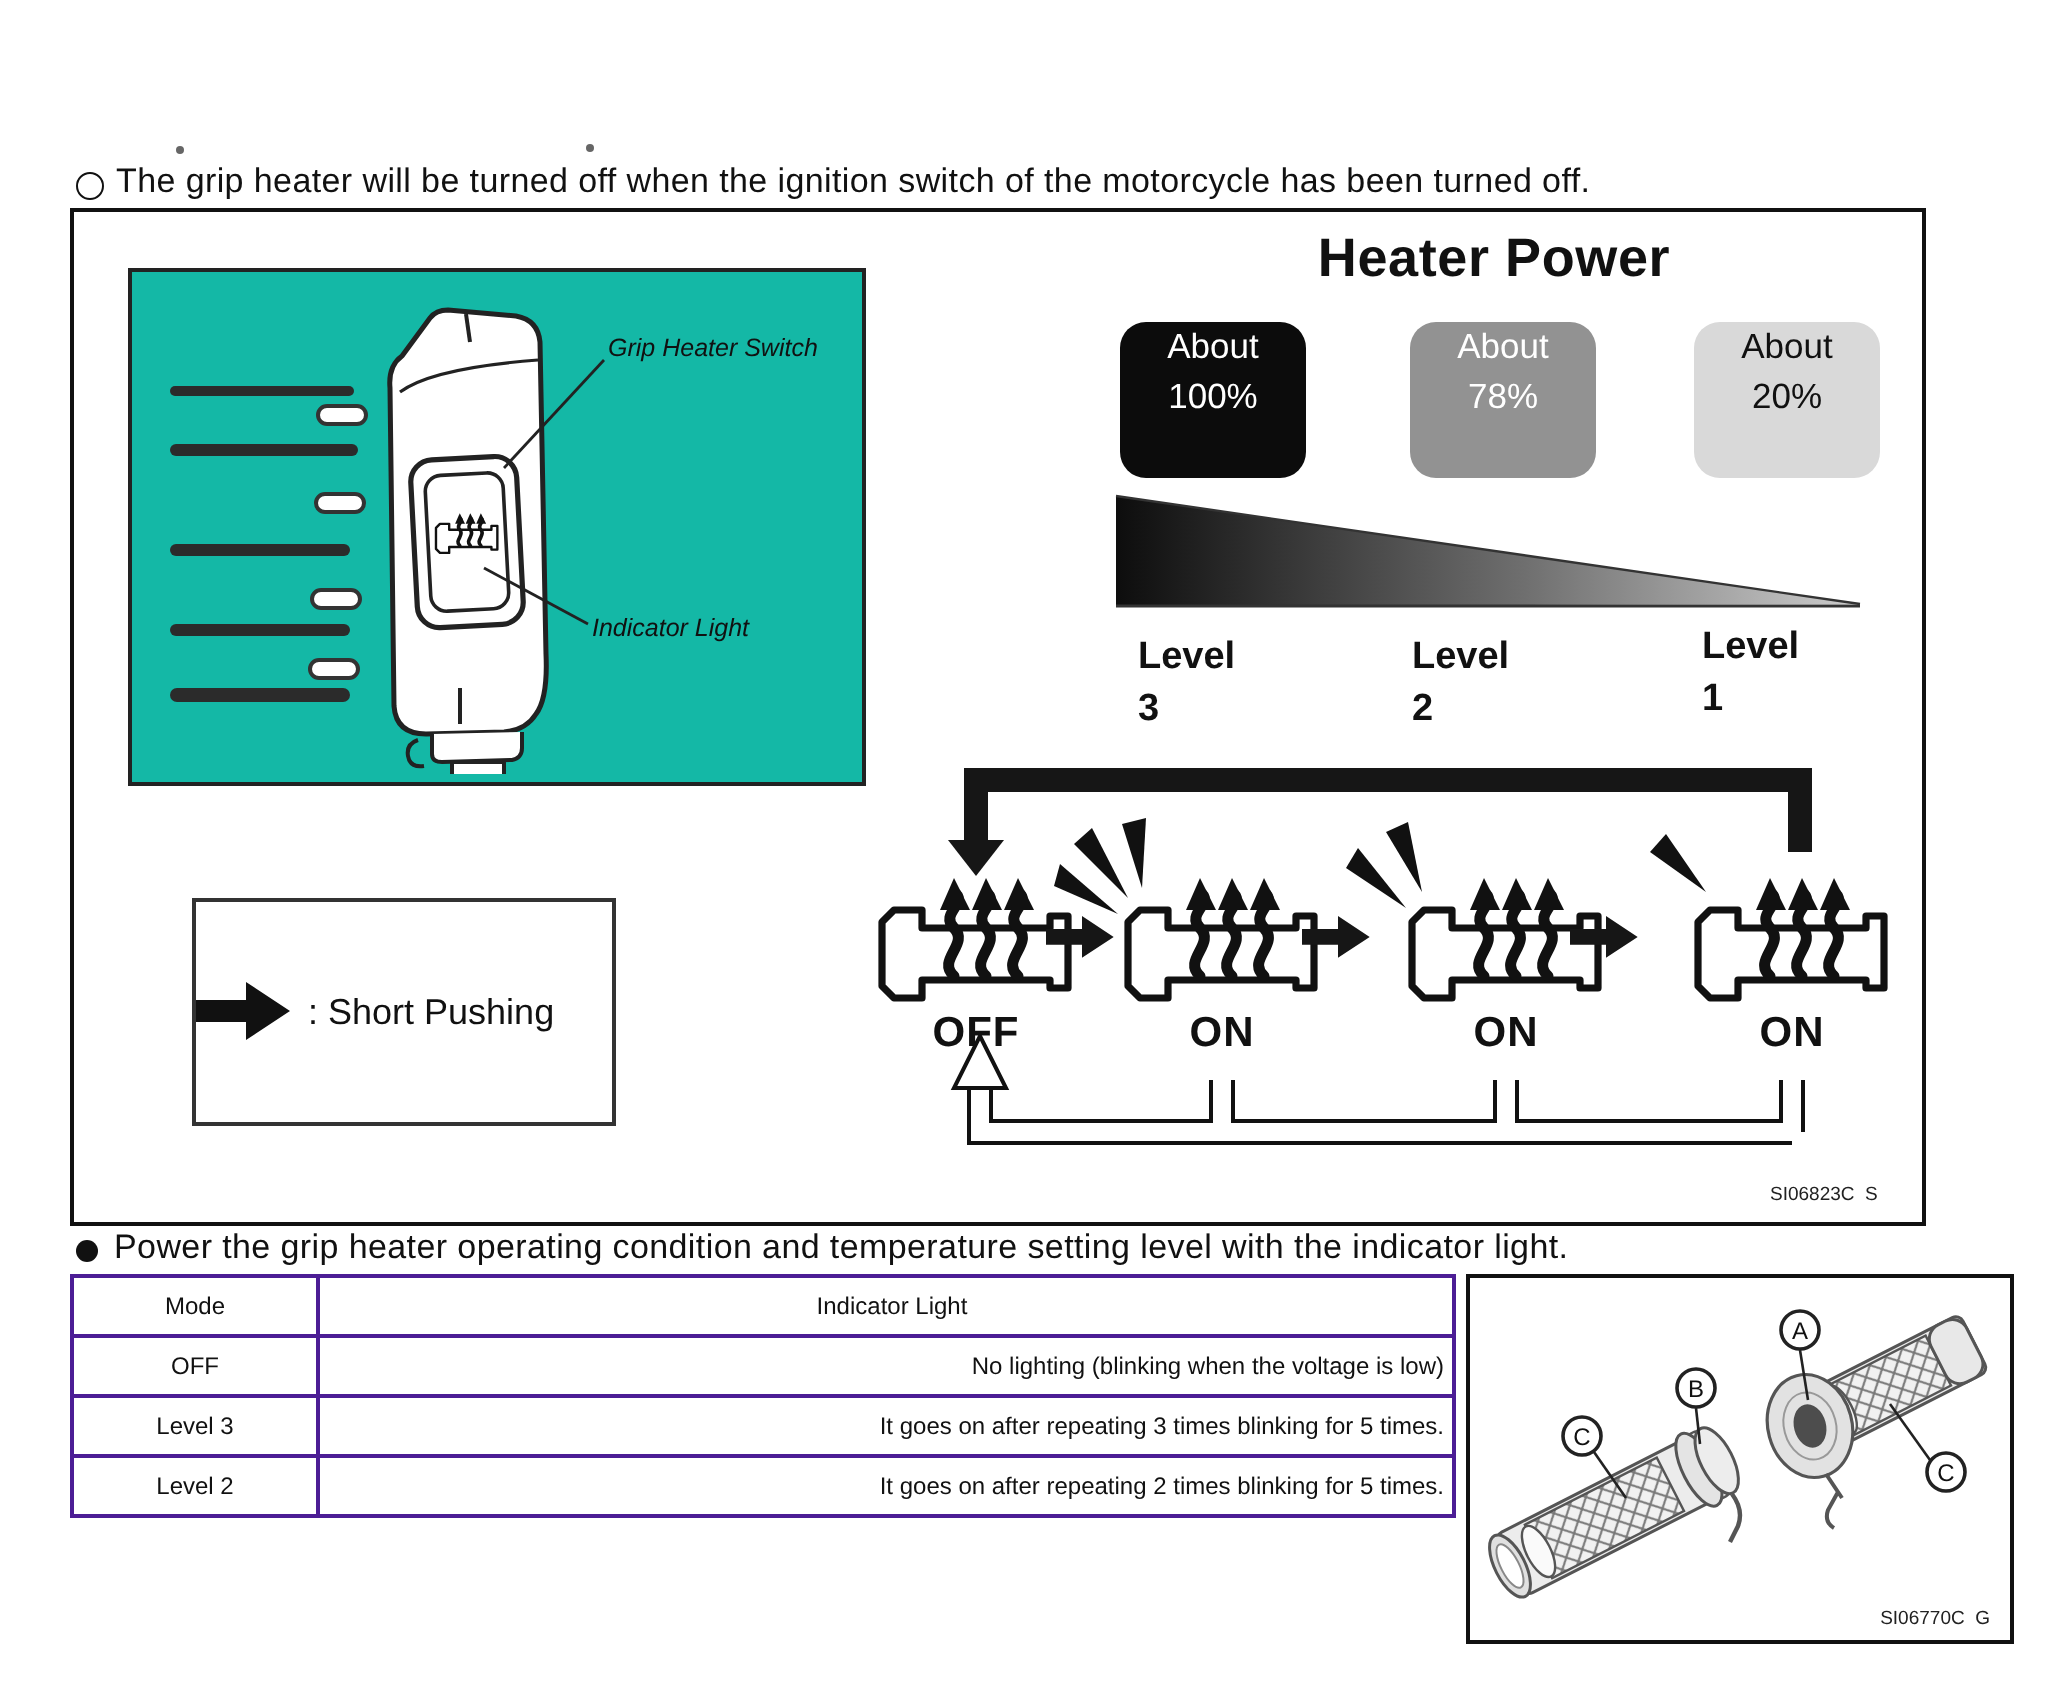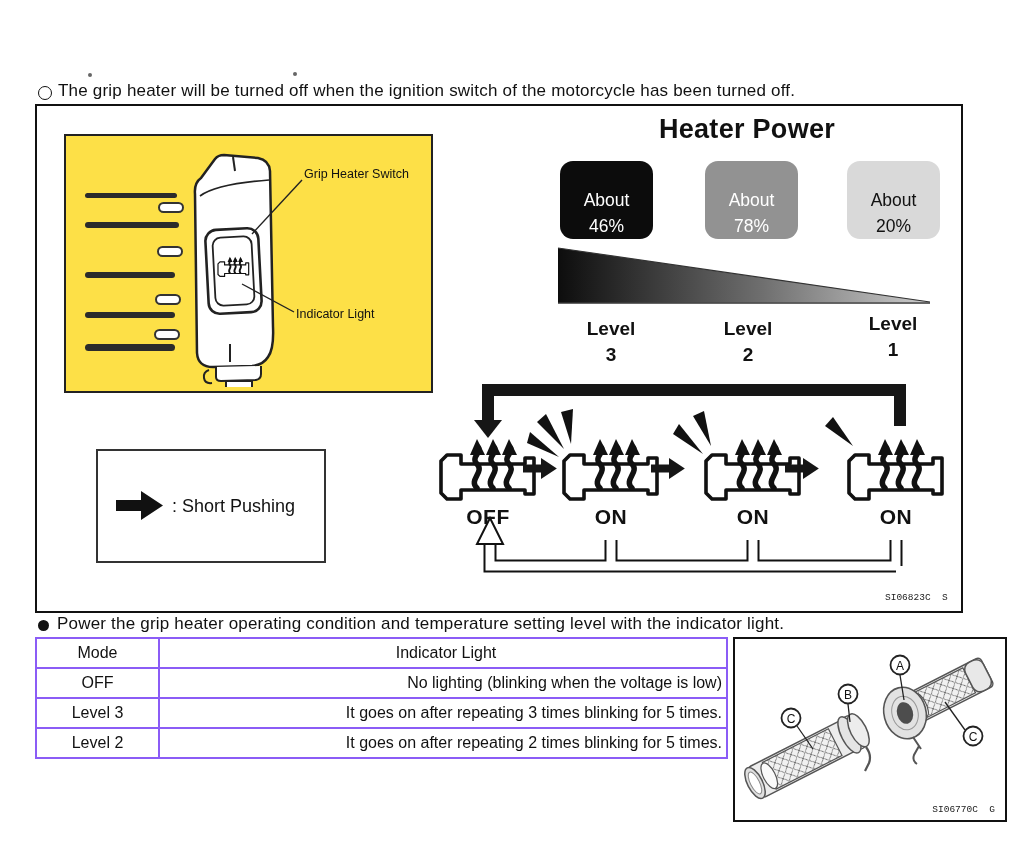--- a/index.html
+++ b/index.html
@@ -3,32 +3,32 @@
 <meta charset="utf-8">
 <style>
   html,body{margin:0;padding:0;background:#fff;}
   body{width:1024px;height:853px;position:relative;font-family:"Liberation Sans",sans-serif;color:#111;overflow:hidden;}
   .abs{position:absolute;}
   .note-line{font-size:17px;letter-spacing:.2px;white-space:nowrap;}
   .circle-bullet{width:12px;height:12px;border:1.6px solid #111;border-radius:50%;}
   .dot-bullet{width:11px;height:11px;background:#111;border-radius:50%;}
   .speck{width:4px;height:4px;background:#666;border-radius:50%;}
   .panel{border:2px solid #111;background:#fff;}
-  .inner-fig{border:2px solid #222;background:#fde047;}
+  .inner-fig{border:2px solid #222;background:#14b8a6;font-style:italic;}
   .hp-title{font-size:27px;font-weight:bold;text-align:center;letter-spacing:.3px;}
-  .power-box{width:93px;height:78px;border-radius:13px;text-align:center;font-size:17.5px;line-height:1.45;display:flex;flex-direction:column;justify-content:flex-end;}
-  .lvl{width:84px;text-align:center;font-weight:bold;font-size:19px;line-height:1.38;}
+  .power-box{width:93px;height:78px;border-radius:13px;text-align:center;font-size:17.5px;line-height:1.45;display:flex;flex-direction:column;justify-content:flex-start;}
+  .lvl{width:84px;text-align:left;font-weight:bold;font-size:19px;line-height:1.38;}
   .state{width:84px;text-align:center;font-weight:bold;font-size:21px;letter-spacing:.5px;}
-  .legend-box{border:2px solid #333;background:#fff;display:flex;flex-direction:column;justify-content:center;gap:9px;padding-left:18px;}
+  .legend-box{border:2px solid #333;background:#fff;display:flex;flex-direction:column;justify-content:center;gap:9px;}
   .legend-row{display:flex;align-items:center;gap:8px;}
   .legend-label{font-size:18px;}
-  .figcode{font-family:Liberation Mono, monospace;font-size:9.5px;color:#222;white-space:pre;}
+  .figcode{font-family:Liberation Sans, sans-serif;font-size:9.5px;color:#222;white-space:pre;}
   .swlabel{font-size:12.5px;white-space:nowrap;}
   table.ind{border-collapse:collapse;table-layout:fixed;}
-  table.ind td,table.ind th{border:2px solid #8b5cf6;font-size:16px;font-weight:normal;padding:2px 4px;height:24px;}
+  table.ind td,table.ind th{border:2px solid #4c1d95;font-size:12px;font-weight:normal;padding:2px 4px;height:24px;}
   table.ind .c1{width:113px;text-align:center;}
   table.ind .c2{width:552px;text-align:right;padding-left:10px;}
   table.ind th{text-align:center;}
 </style>
 </head>
 <body>
 
 <svg width="0" height="0" style="position:absolute">
   <defs>
     <linearGradient id="wedgeGrad" x1="0" y1="0" x2="1" y2="0">
@@ -134,21 +134,21 @@
       <line x1="228" y1="176" x2="176" y2="148" stroke="#222" stroke-width="1.4"></line>
     </svg>
     <div class="abs swlabel" style="left:238px;top:31px;">Grip Heater Switch</div>
     <div class="abs swlabel" style="left:230px;top:171px;">Indicator Light</div>
   </div>
 
   <div class="abs hp-title" style="left:520px;top:8px;width:380px;">Heater Power</div>
 
   <div class="abs power-box" style="left: 523px; top: 55px; background: rgb(12, 12, 12); color: rgb(255, 255, 255);">
     <div>About</div>
-    <div>46%</div>
+    <div>100%</div>
   </div>
   <div class="abs power-box" style="left: 668px; top: 55px; background: rgb(146, 146, 146); color: rgb(255, 255, 255);">
     <div>About</div>
     <div>78%</div>
   </div>
   <div class="abs power-box" style="left: 810px; top: 55px; background: rgb(217, 217, 217); color: rgb(17, 17, 17);">
     <div>About</div>
     <div>20%</div>
   </div>
 

